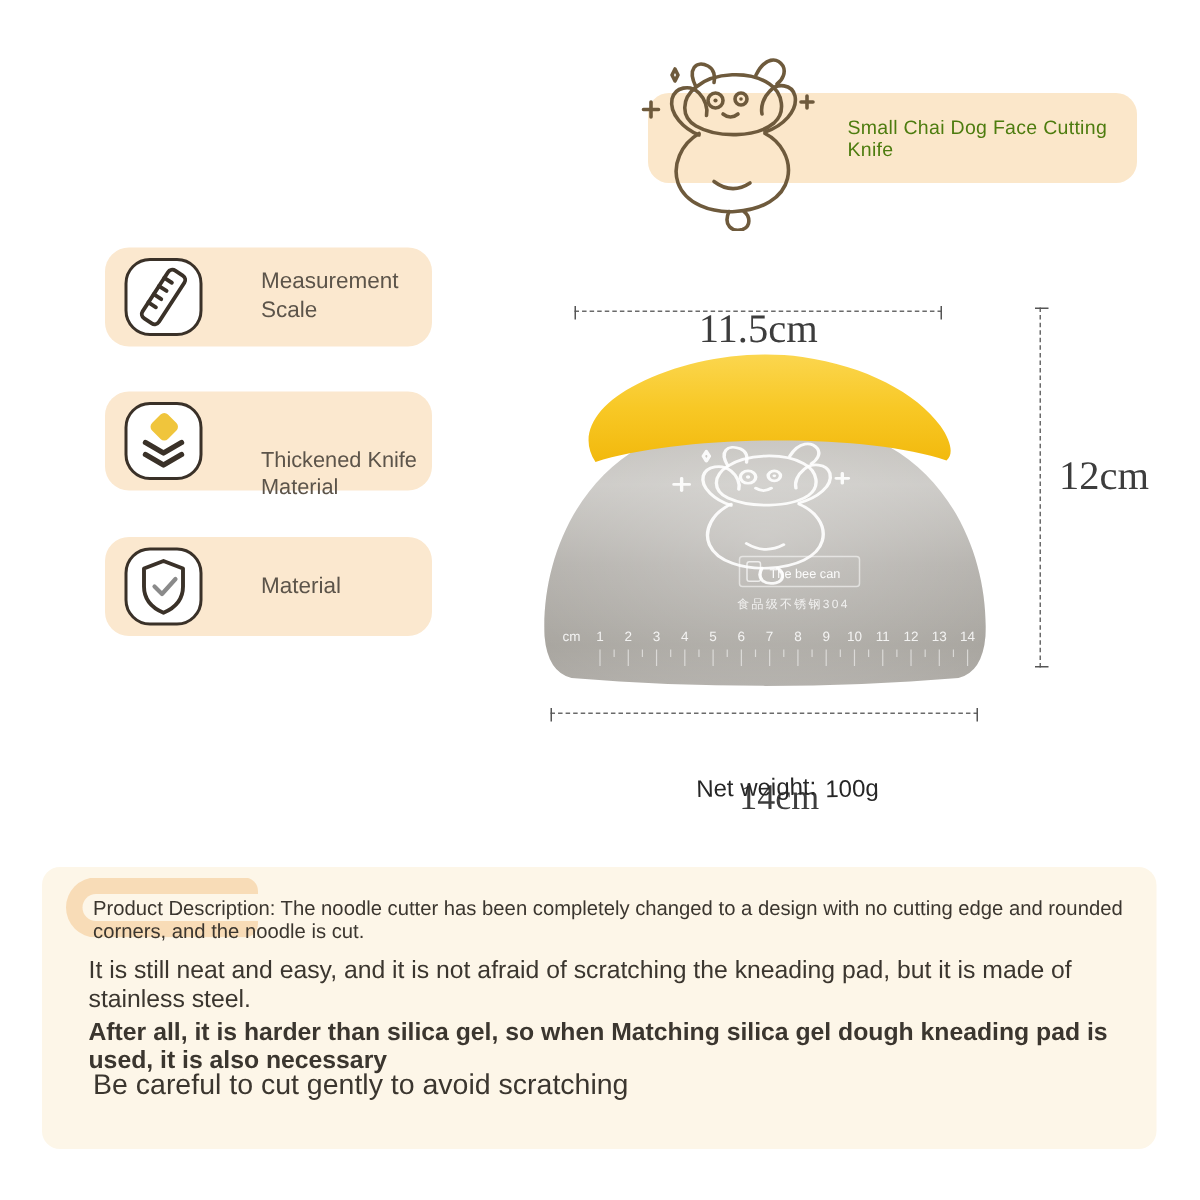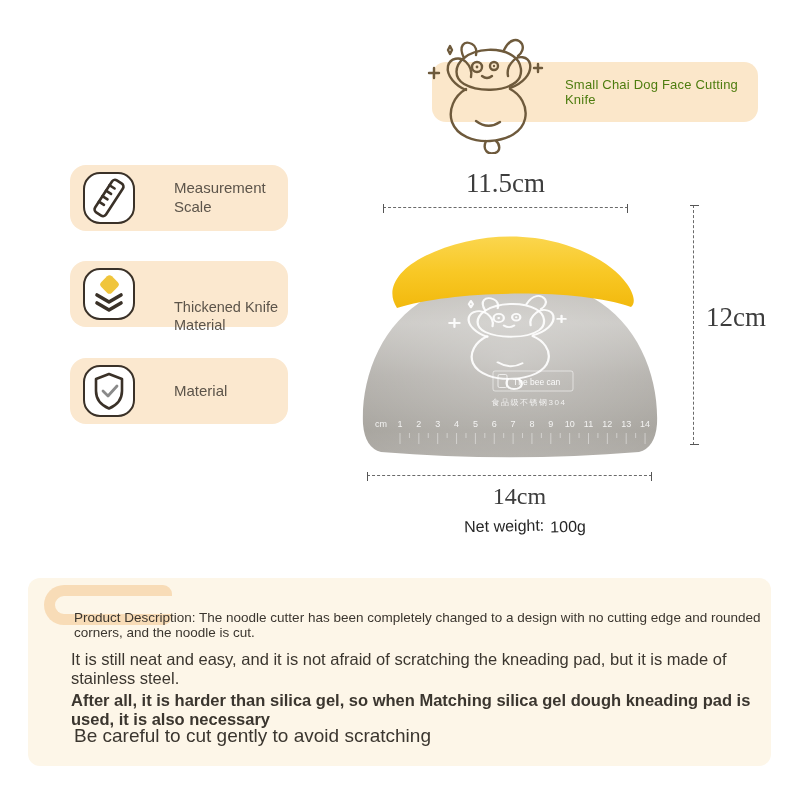--- a/index.html
+++ b/index.html
@@ -21,38 +21,38 @@
   .card2 .card-label{font-size:14.5px;margin-top:44px;}
   
   .dim{position:absolute;}
   .dim-h{border-top:1px dashed #6a6a6a;height:0;}
   .dim-h::before,.dim-h::after{content:"";position:absolute;top:-4px;width:1px;height:9px;background:#555;}
   .dim-h::before{left:0}.dim-h::after{right:0}
   .dim-v{border-left:1px dashed #6a6a6a;width:0;}
   .dim-v::before,.dim-v::after{content:"";position:absolute;left:-4px;height:1px;width:9px;background:#555;}
   .dim-v::before{top:0}.dim-v::after{bottom:0}
   .dim-label{position:absolute;font-family:"Liberation Serif",serif;color:#3d3d3d;font-size:27px;}
-  .dim-label.center{text-align:center;}
+  .dim-label.center{text-align:center;margin-top:36px;}
   .net-weight{position:absolute;left:390px;top:517px;width:270px;text-align:center;
               font-size:16px;color:#262626;transform:rotate(-1.2deg);}
   .net-weight .val{display:inline-block;transform:translateY(2px);margin-left:6px;}
   
   .scraper{position:absolute;left:357px;top:228px;width:306px;height:238px;}
   .ruler-num-g text{font-family:"Liberation Sans",sans-serif;font-size:9px;
                     fill:rgba(255,255,255,.85);text-anchor:middle;}
   .ruler-tick-g line{stroke:rgba(255,255,255,.55);stroke-width:.8;}
   .brand-text{font-size:8.5px;fill:rgba(255,255,255,.95);font-family:"Liberation Sans",sans-serif;}
   .material-text{font-size:8px;fill:rgba(255,255,255,.8);letter-spacing:1.5px;text-anchor:middle;
                  font-family:"Liberation Sans",sans-serif;}
   
   .desc{position:absolute;left:28px;top:578px;width:743px;height:188px;
         background:#fdf6e8;border-radius:12px;}
   .bracket{position:absolute;left:16px;top:7px;width:128px;height:40px;box-sizing:border-box;
            border:11px solid #f8dcb7;border-right:none;border-radius:22px 10px 10px 22px;}
-  .desc p{position:absolute;margin:16px;color:#3b362f;}
+  .desc p{position:absolute;margin:4px;color:#3b362f;}
   .p1{left:30px;top:16px;width:700px;font-size:13.5px;}
   .p2{left:27px;top:56px;width:710px;font-size:16.5px;}
   .p3{left:27px;top:97px;width:710px;font-size:16.5px;font-weight:bold;}
   .p4{left:30px;top:131px;width:700px;font-size:19px;}
   .doodle{stroke:currentColor;fill:none;stroke-width:2.4;stroke-linecap:round;stroke-linejoin:round;}
 </style>
 </head>
 <body>
 
 <div class="stage">

